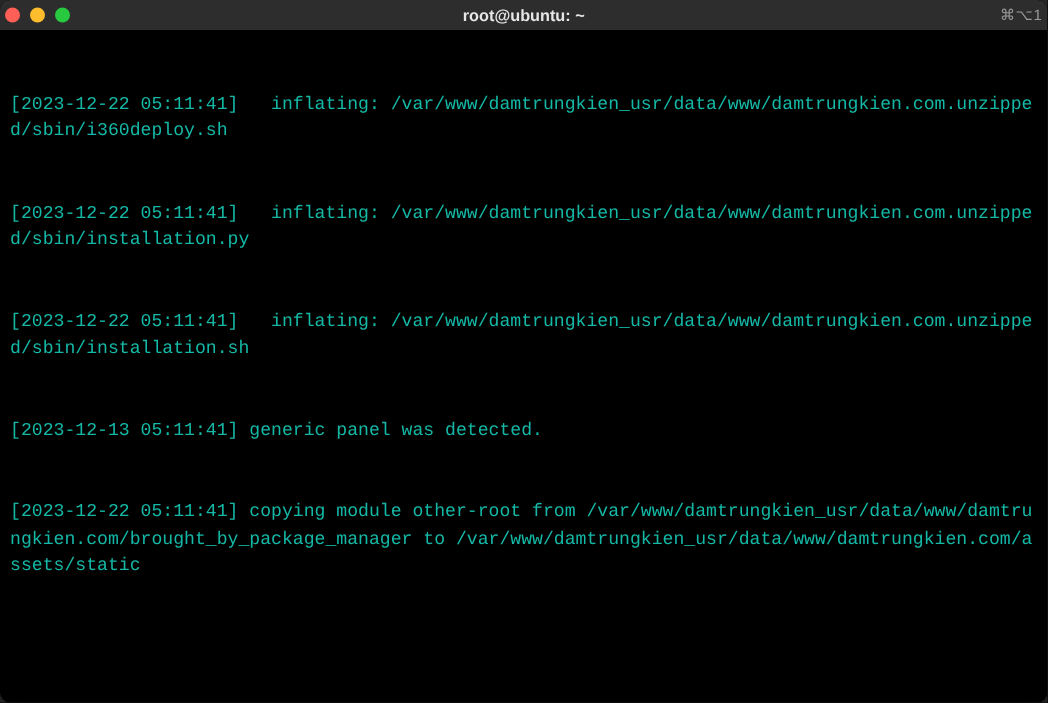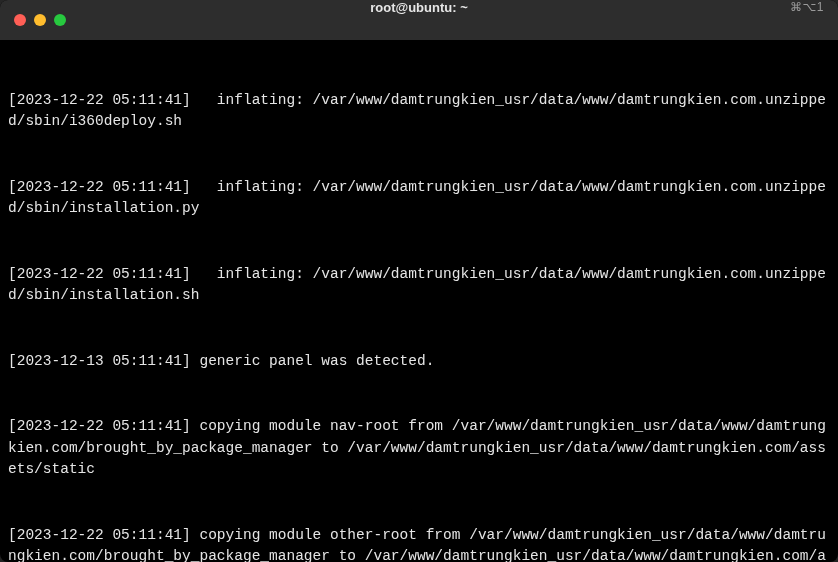--- a/index.html
+++ b/index.html
@@ -16,25 +16,26 @@
     width: 838px;
     height: 562px;
     background: #000000;
     border-radius: 8px;
     overflow: hidden;
     box-shadow: 0 10px 40px rgba(0,0,0,0.5);
     display: flex;
     flex-direction: column;
   }
   .titlebar {
-    height: 40px;
+    height: 24px;
     background: #2d2d2d;
     display: flex;
+    align-items: center;
     position: relative;
-    padding: 0 14px;
+    padding: 0 4px;
     flex: 0 0 auto;
   }
   .traffic-lights {
     display: flex;
     gap: 8px;
     align-items: center;
   }
   .traffic-lights span {
     width: 12px; height: 12px; border-radius: 50%;
     display: inline-block;
@@ -49,21 +50,21 @@
     pointer-events:none;
   }
   .titlebar-right {
     margin-left:auto; color:#9a9a9a; font-size:12px;
     font-family: -apple-system, "Helvetica Neue", Arial, sans-serif;
     letter-spacing:0.5px;
   }
   .terminal-body {
     flex:1 1 auto;
     padding: 6px 8px 8px 8px;
-    color:#e5e5e5;
+    color:#14b8a6;
     line-height: 1.5;
     font-size: 14.5px;
     overflow: hidden;
     word-break: break-all;
     white-space: pre-wrap;
   }
   .line { display:block; }
 </style>
 </head>
 <body>
@@ -77,21 +78,20 @@
     </div>
     <div class="title">root@ubuntu: ~</div>
     <div class="titlebar-right">⌘⌥1</div>
   </div>
 
   <div class="terminal-body">
     <span class="line">[2023-12-22 05:11:41]   inflating: /var/www/damtrungkien_usr/data/www/damtrungkien.com.unzipped/sbin/i360deploy.sh</span>
     <span class="line">[2023-12-22 05:11:41]   inflating: /var/www/damtrungkien_usr/data/www/damtrungkien.com.unzipped/sbin/installation.py</span>
     <span class="line">[2023-12-22 05:11:41]   inflating: /var/www/damtrungkien_usr/data/www/damtrungkien.com.unzipped/sbin/installation.sh</span>
     <span class="line">[2023-12-13 05:11:41] generic panel was detected.</span>
-    <span class="line">[2023-12-22 05:11:41] copying module nav-root from /var/www/damtrungkien_usr/data/www/damtrungkien.com/brought_by_package_manager to /var/www/damtrungkien_usr/data/www/damtrungkien.com/assets/static</span>
     <span class="line">[2023-12-22 05:11:41] copying module other-root from /var/www/damtrungkien_usr/data/www/damtrungkien.com/brought_by_package_manager to /var/www/damtrungkien_usr/data/www/damtrungkien.com/assets/static</span>
     
     
     
     
     
     
   </div>
 </div>
 

